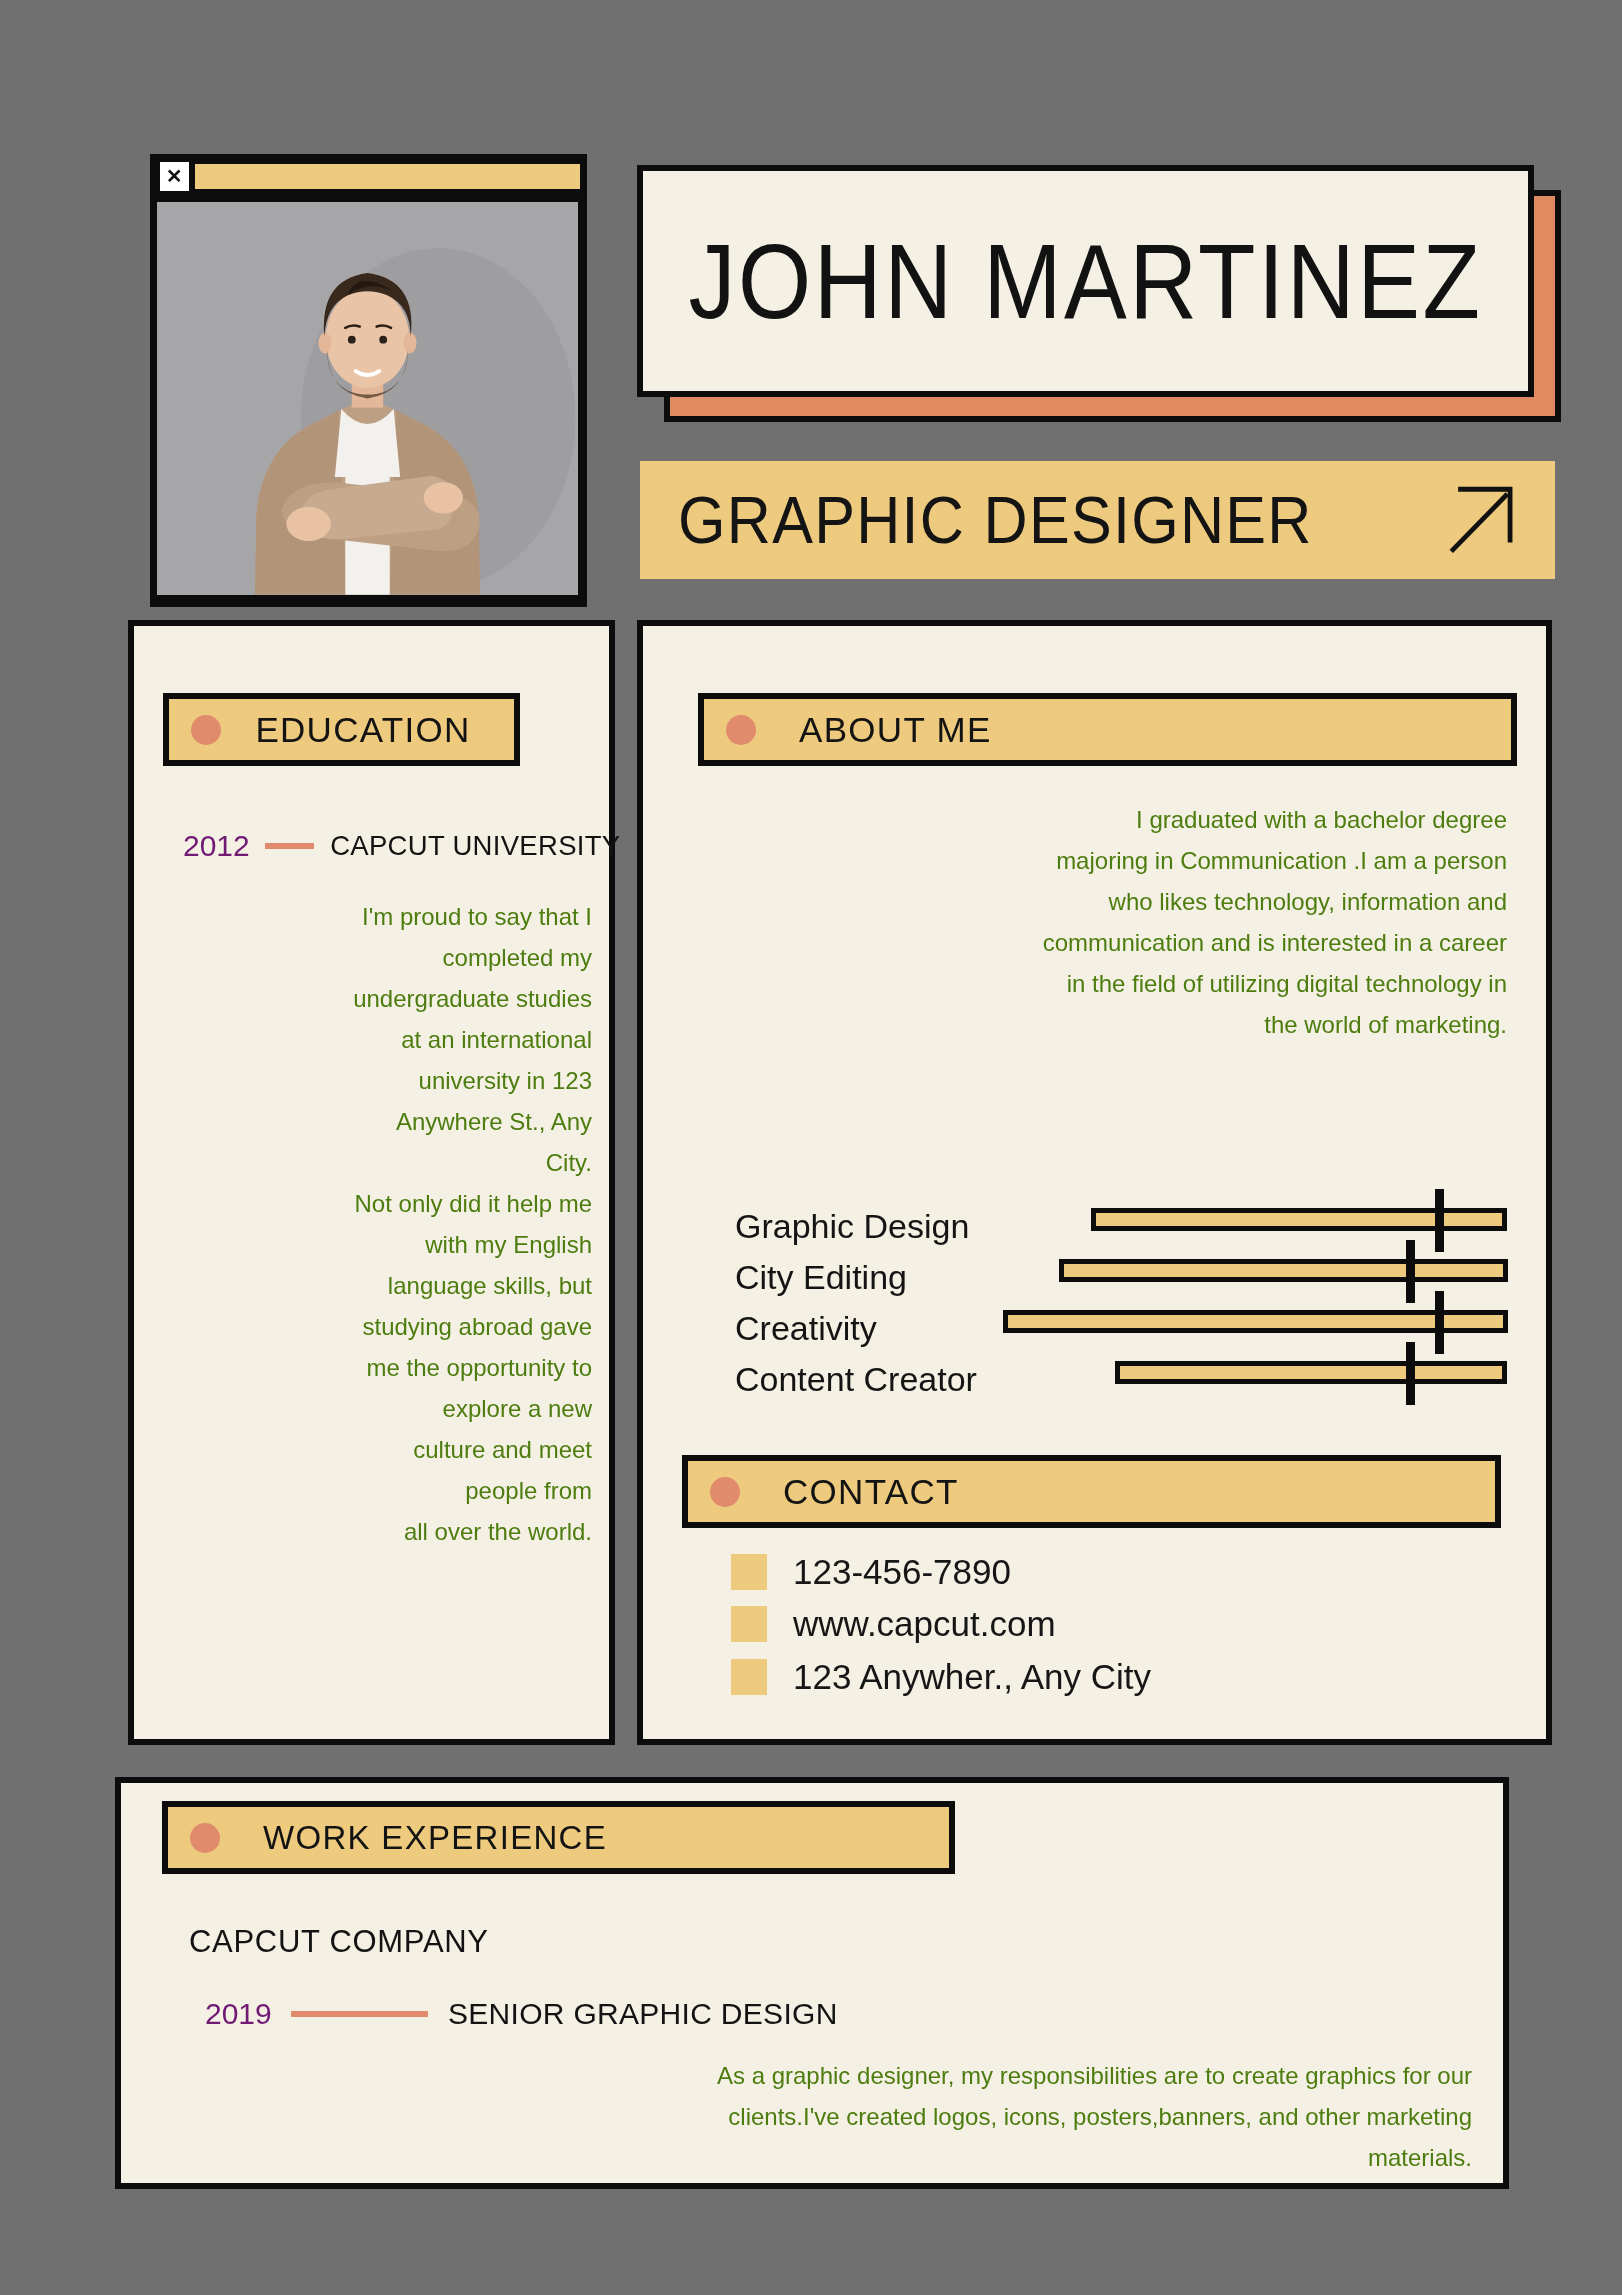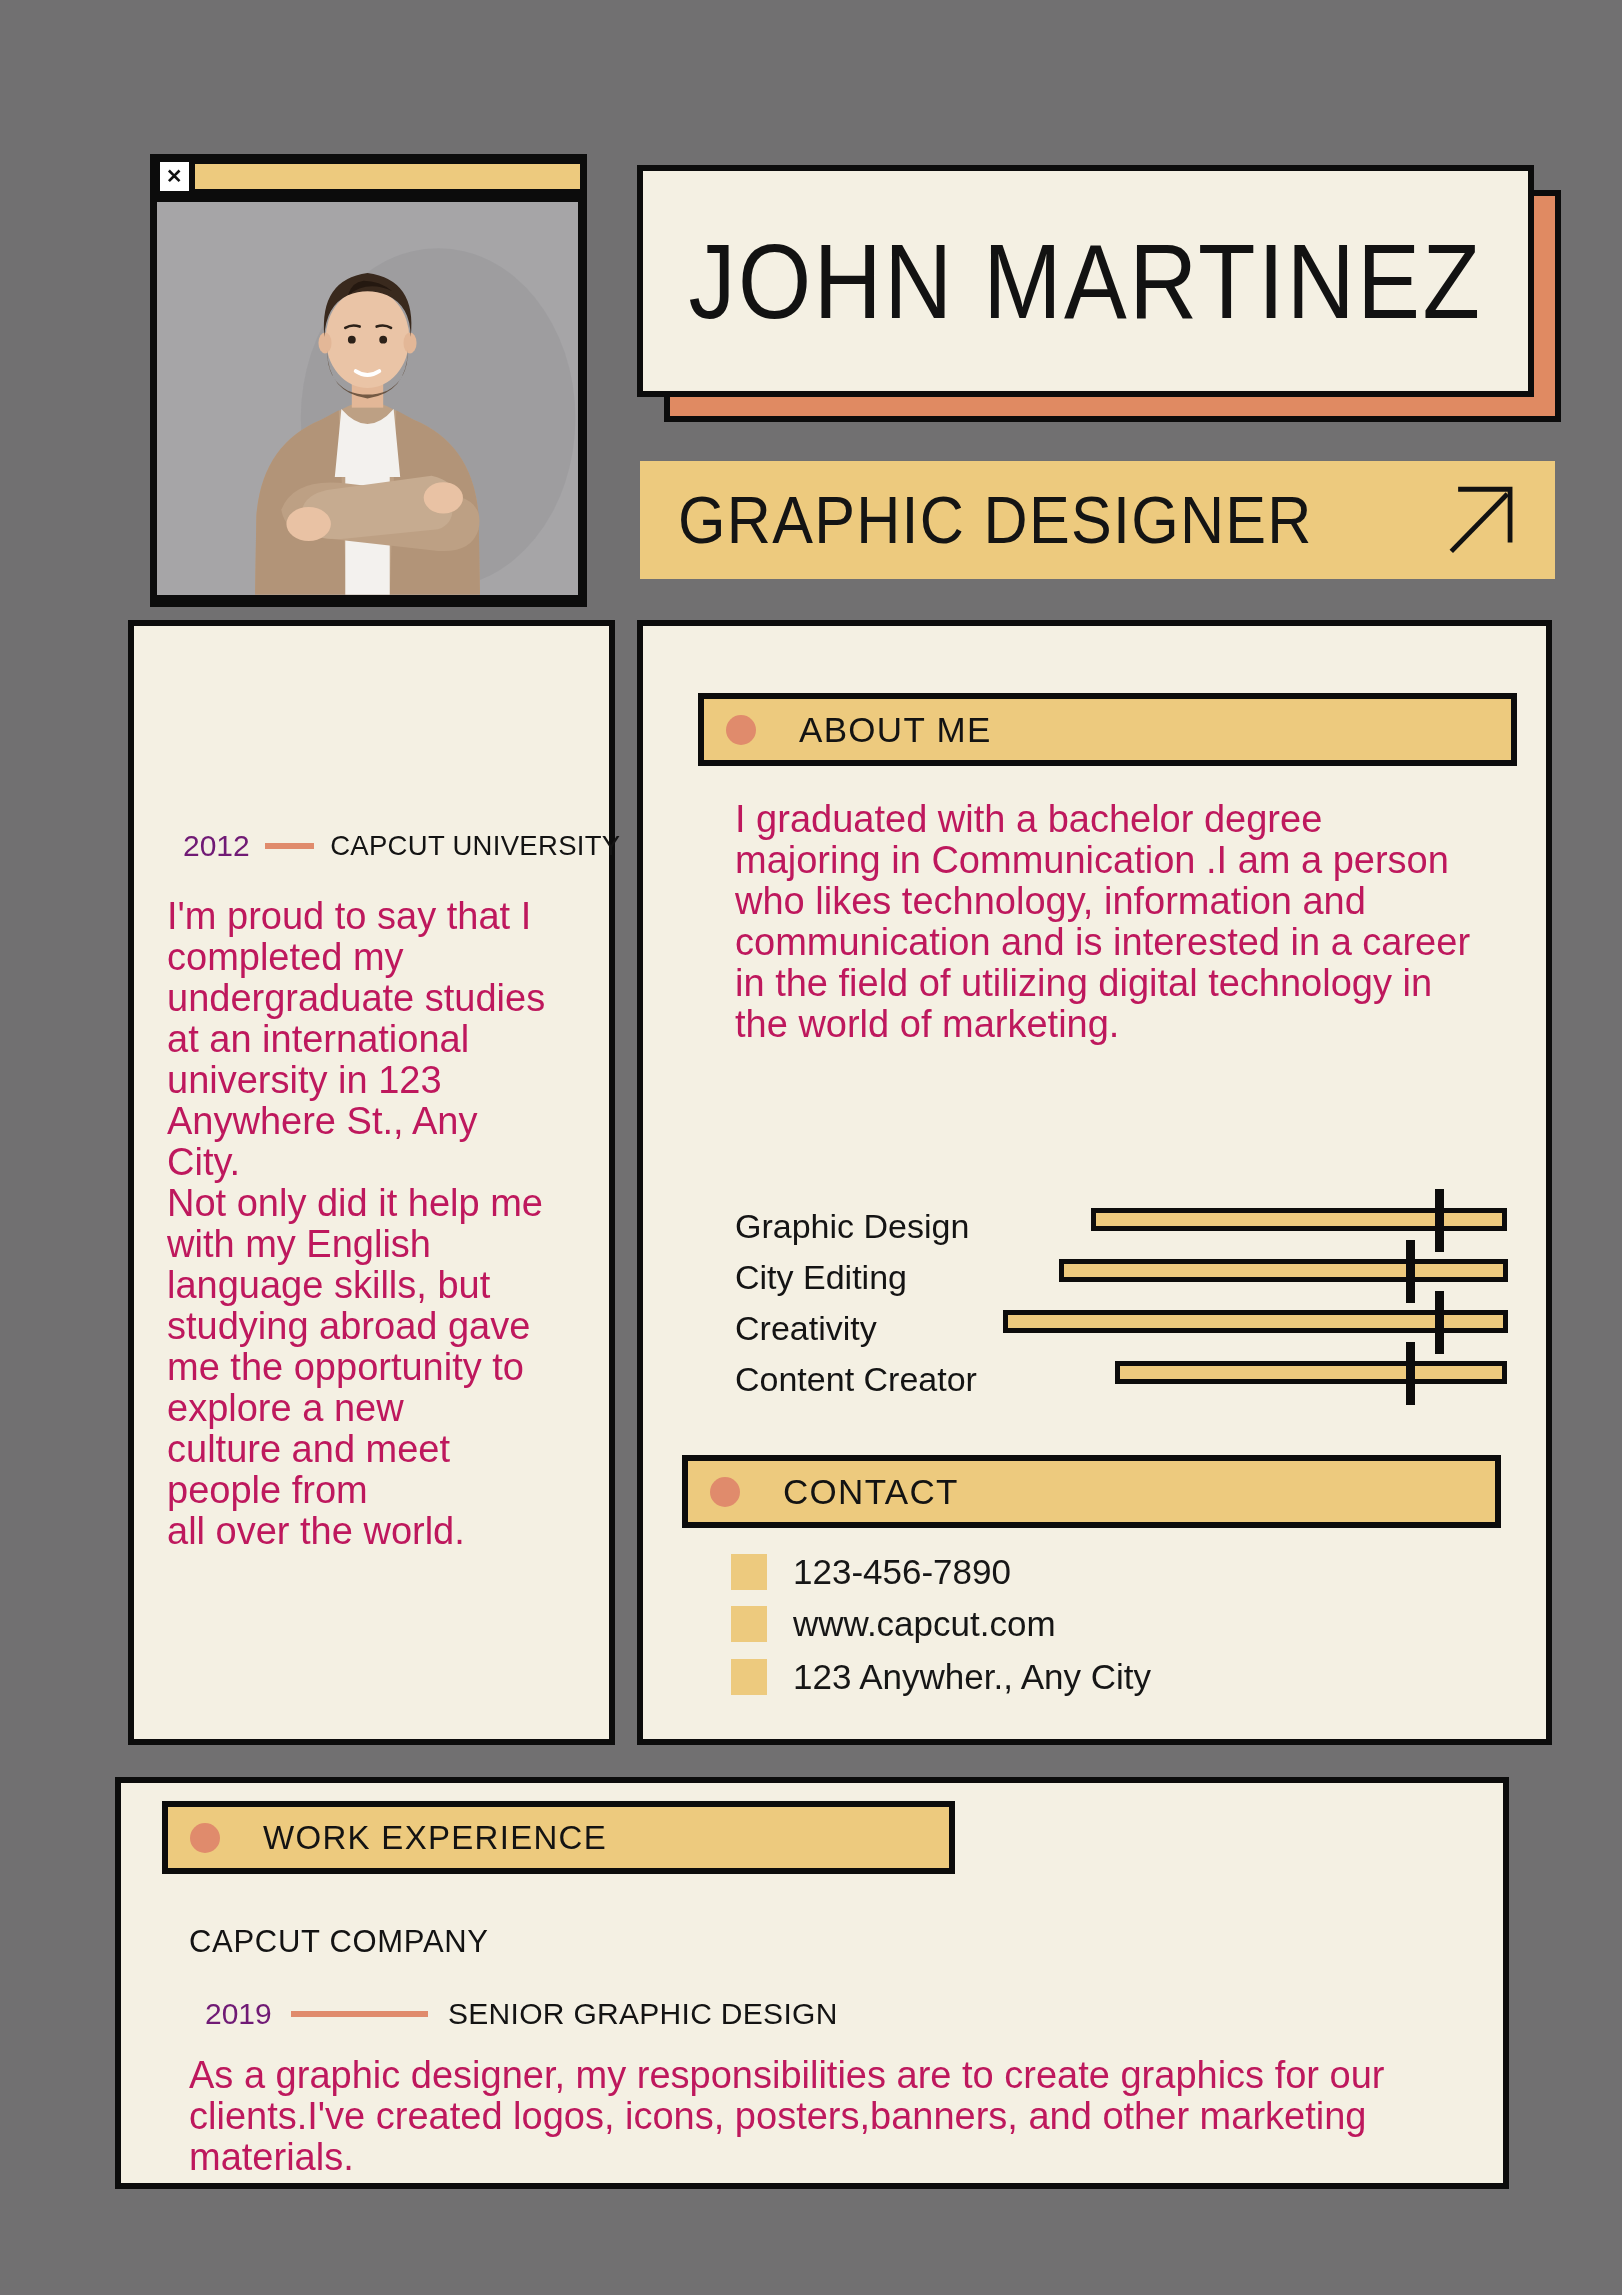--- a/index.html
+++ b/index.html
@@ -61,21 +61,21 @@
     display:flex;align-items:center;
   }
   .section-header .dot{
     width:30px;height:30px;border-radius:50%;background:#e08b6c;margin-left:22px;flex:0 0 auto;
   }
   .section-header .hdr-label{
     margin-left:43px;font-size:35px;letter-spacing:1.3px;color:#131313;white-space:nowrap;
   }
   
   .para{
-    position:absolute;font-size:38px;line-height:41px;white-space:pre-line;color:#be185d;
+    position:absolute;font-size:24px;line-height:41px;white-space:pre-line;color:#4d7c0f;text-align:right;
   }
   .year-row{
     position:absolute;display:flex;align-items:center;height:30px;
   }
   .year-row .year{font-size:30px;font-weight:500;color:#701a75;margin-left:16px;}
   .year-row .dash{height:5.2px;background:#e08b6c;flex:0 0 auto;}
   .year-row .what{font-size:27.5px;font-weight:500;letter-spacing:0.3px;color:#131313;white-space:nowrap;}
   .company-line{position:absolute;font-size:31px;font-weight:500;letter-spacing:0.7px;color:#131313;}
   
   .skill-row{position:absolute;left:0;right:0;height:50px;}
@@ -139,20 +139,24 @@
 
 <div class="abs role-banner">
   <span class="role-label">GRAPHIC DESIGNER</span>
   <svg width="82" height="82" viewBox="0 0 120 120">
     <path d="M18 106 L100 22" stroke="#111" stroke-width="7" fill="none"></path>
     <path d="M28 15 L104 15 L104 93" stroke="#111" stroke-width="7" fill="none"></path>
   </svg>
 </div>
 
 <div class="abs card card-left" style="position:absolute;">
+  <div class="section-header" style="left:29.4px;top:67px;width:357px;">
+    <span class="dot"></span>
+    <span class="hdr-label" style="margin-left:34px;">EDUCATION</span>
+  </div>
   <div class="year-row" style="left:33px;top:205px;">
     <span class="year">2012</span>
     <span class="dash" style="width:49px;margin:0 15.7px;"></span>
     <span class="what">CAPCUT UNIVERSITY</span>
   </div>
   <div class="para" style="left:33px;top:270px;width:425px;">I'm proud to say that I
 completed my
 undergraduate studies
 at an international
 university in 123

